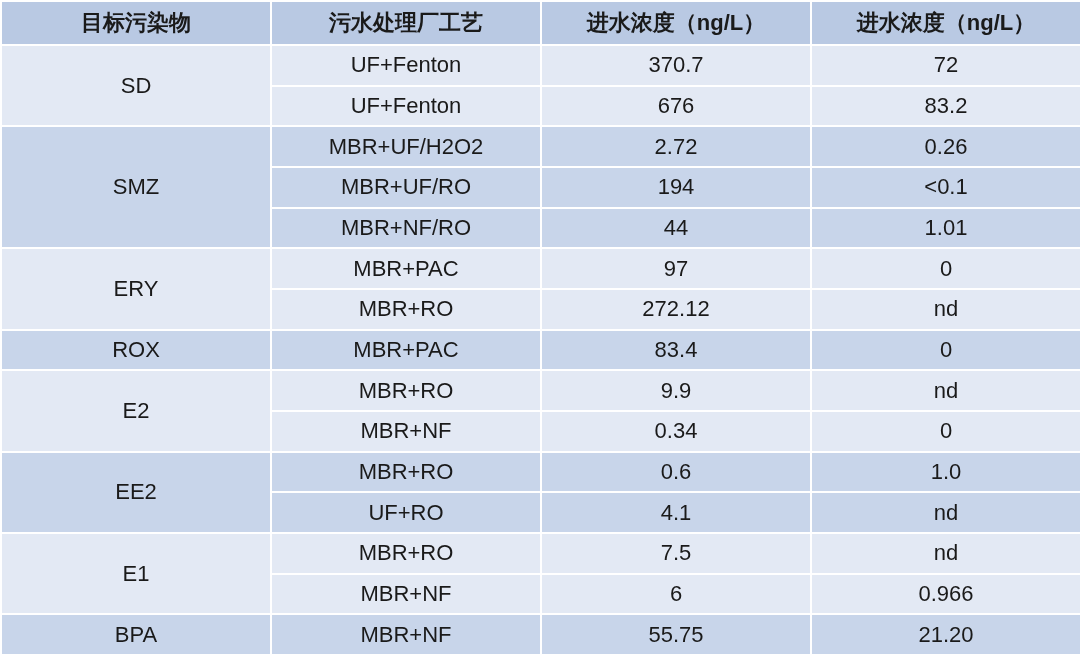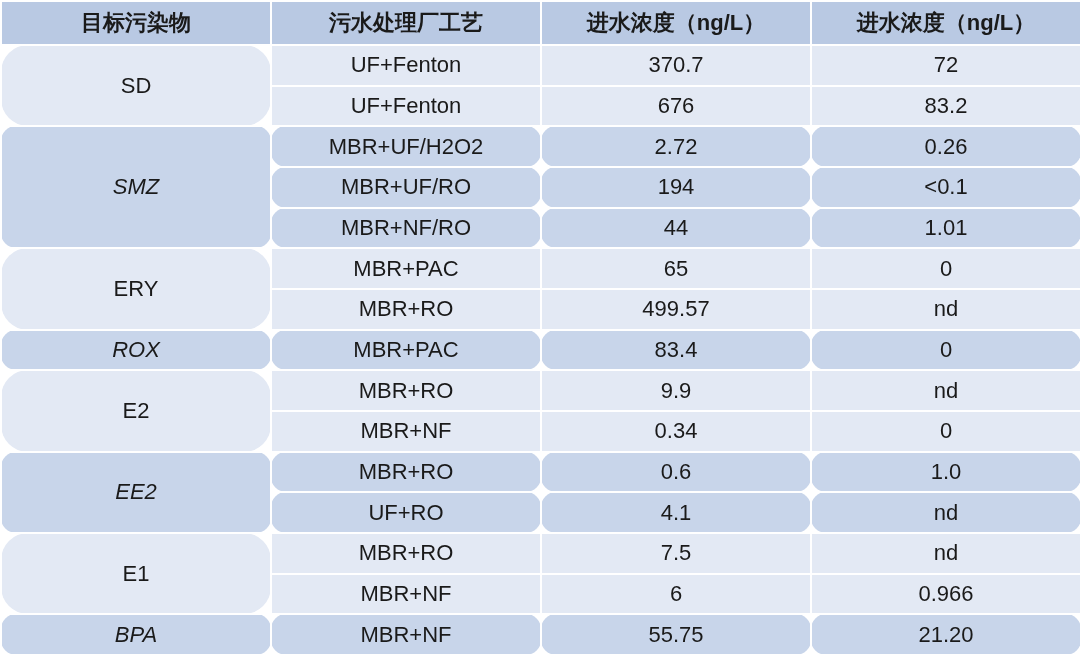--- a/index.html
+++ b/index.html
@@ -40,24 +40,24 @@
     box-sizing: border-box;
   }
   table.data-table thead th {
     background: #b9c9e3;
     font-weight: bold;
     font-size: 22px;
     height: 44px;
   }
   
   tr.band-a td { background: #e3e9f4; }
-  tr.band-b td { background: #c8d5ea; border-radius: 15px; }
+  tr.band-b td { background: #c8d5ea; }
 
-  td.group-cell-a { background: #e3e9f4; border-radius: 27px; }
-  td.group-cell-b { background: #c8d5ea; font-style: italic; }
+  td.group-cell-a { background: #e3e9f4; }
+  td.group-cell-b { background: #c8d5ea; }
 
   td.group-cell {
     font-size: 22px;
   }
 </style>
 </head>
 <body>
 
 <div class="table-wrap">
   <table class="data-table">
@@ -99,26 +99,26 @@
           <td>&lt;0.1</td>
         </tr>
         <tr class="band-b">
           <td>MBR+NF/RO</td>
           <td>44</td>
           <td>1.01</td>
         </tr>
         <tr class="band-a">
           <td rowspan="2" class="group-cell group-cell-a">ERY</td>
           <td>MBR+PAC</td>
-          <td>65</td>
+          <td>97</td>
           <td>0</td>
         </tr>
         <tr class="band-a">
           <td>MBR+RO</td>
-          <td>499.57</td>
+          <td>272.12</td>
           <td>nd</td>
         </tr>
         <tr class="band-b">
           <td rowspan="1" class="group-cell group-cell-b">ROX</td>
           <td>MBR+PAC</td>
           <td>83.4</td>
           <td>0</td>
         </tr>
         <tr class="band-a">
           <td rowspan="2" class="group-cell group-cell-a">E2</td>

